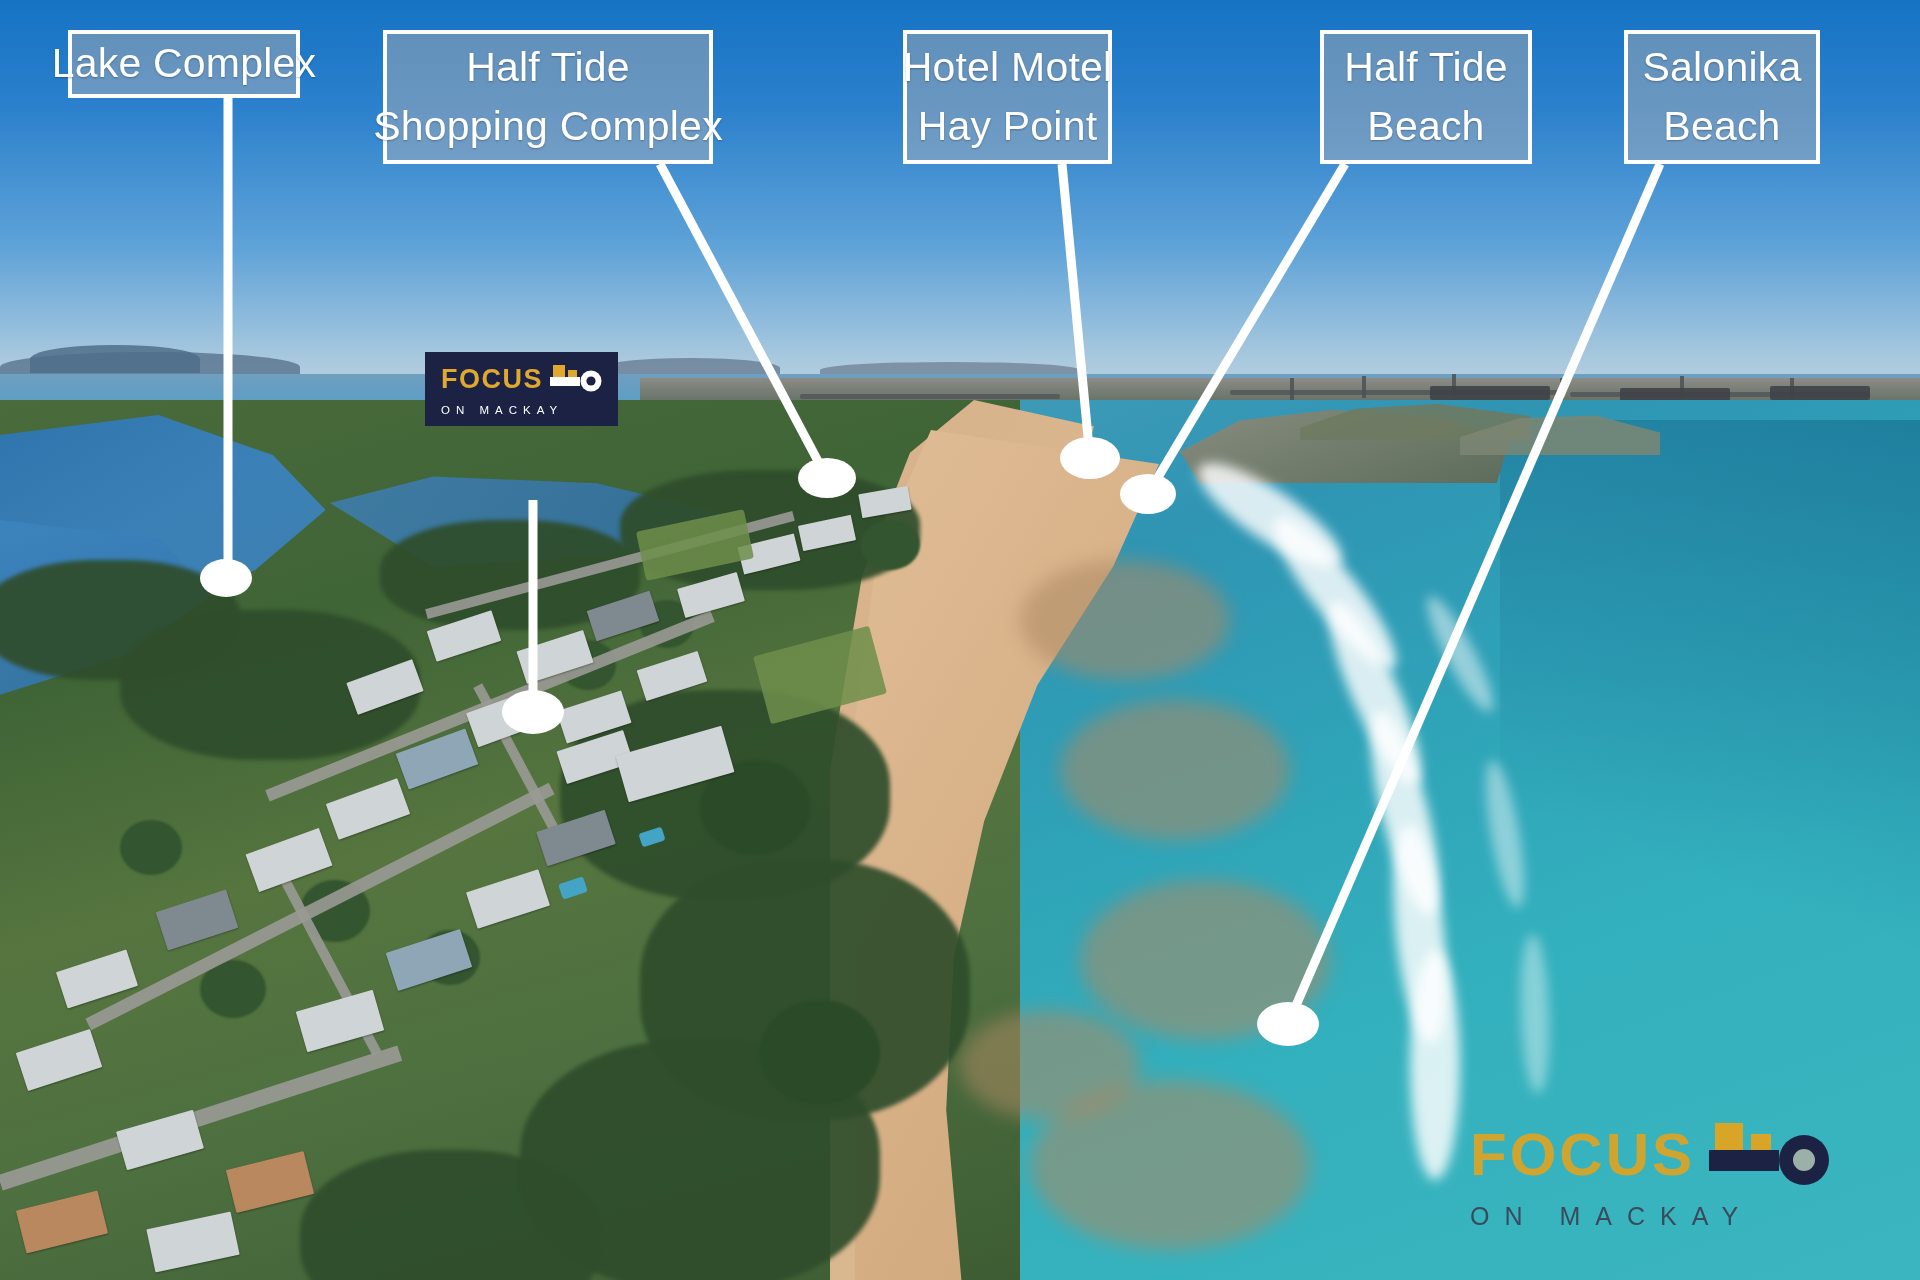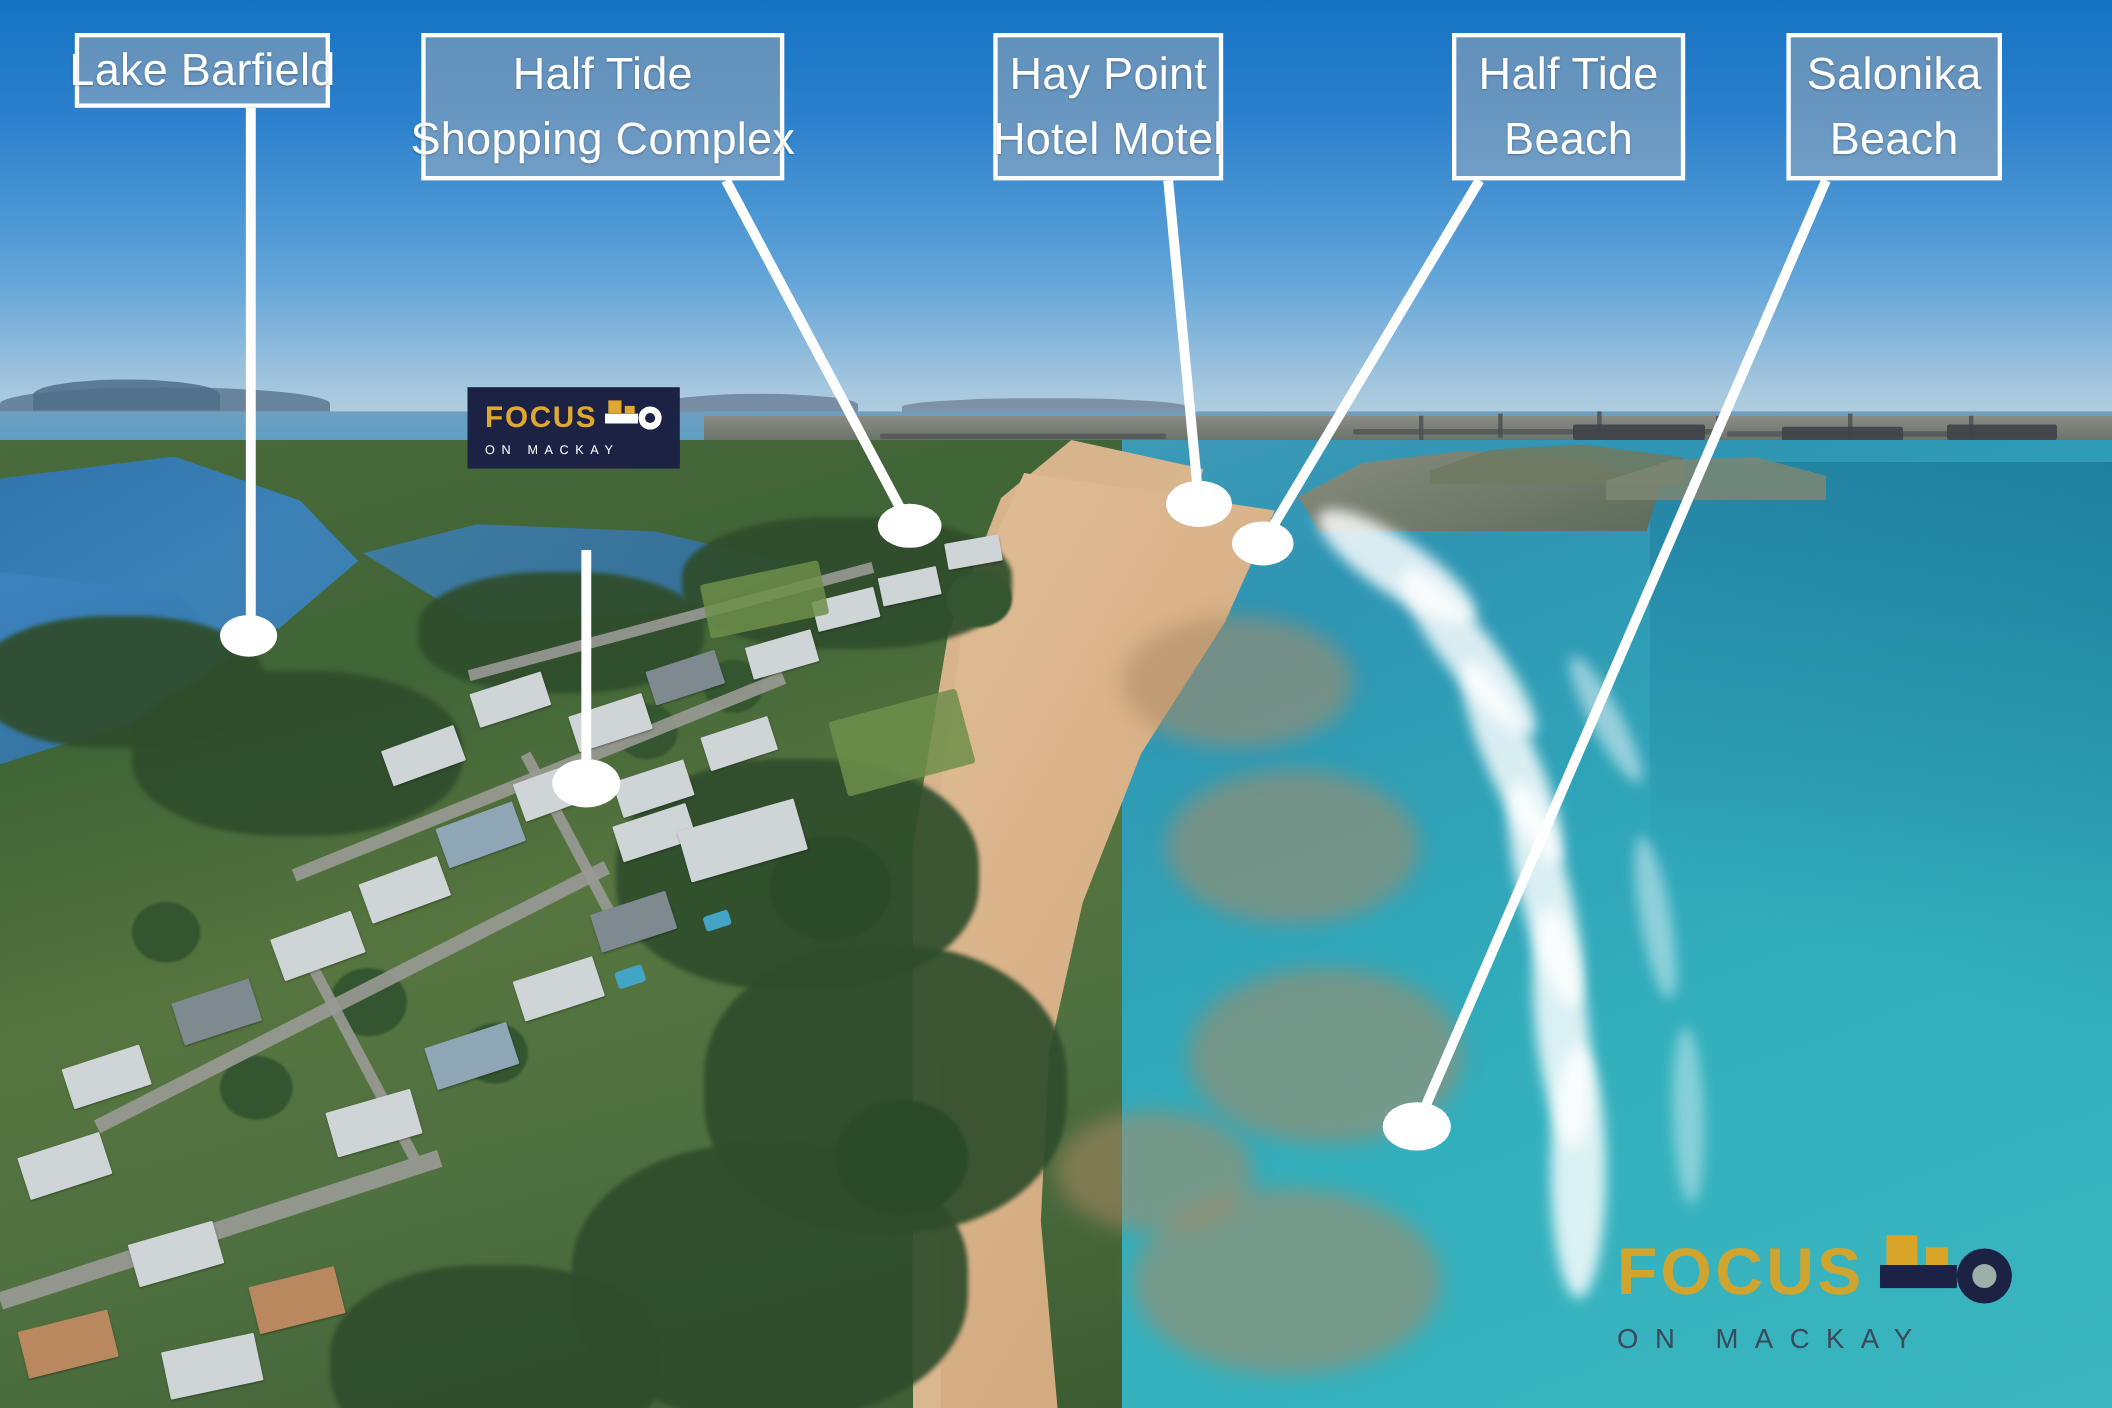--- a/index.html
+++ b/index.html
@@ -306,31 +306,31 @@
       <ellipse cx="226" cy="578" rx="26" ry="19"></ellipse>
       <ellipse cx="827" cy="478" rx="29" ry="20"></ellipse>
       <ellipse cx="1090" cy="458" rx="30" ry="21"></ellipse>
       <ellipse cx="1148" cy="494" rx="28" ry="20"></ellipse>
       <ellipse cx="1288" cy="1024" rx="31" ry="22"></ellipse>
       <ellipse cx="533" cy="712" rx="31" ry="22"></ellipse>
     </g>
   </svg>
 
   <div class="callout" style="left:68px;top:30px;width:232px;height:68px;">
-    <span class="ln">Lake Barfield</span>
+    <span class="ln">Lake Complex</span>
   </div>
 
   <div class="callout" style="left:383px;top:30px;width:330px;height:134px;">
     <span class="ln">Half Tide</span>
     <span class="ln">Shopping Complex</span>
   </div>
 
   <div class="callout" style="left:903px;top:30px;width:209px;height:134px;">
+    <span class="ln">Hotel Motel</span>
     <span class="ln">Hay Point</span>
-    <span class="ln">Hotel Motel</span>
   </div>
 
   <div class="callout" style="left:1320px;top:30px;width:212px;height:134px;">
     <span class="ln">Half Tide</span>
     <span class="ln">Beach</span>
   </div>
 
   <div class="callout" style="left:1624px;top:30px;width:196px;height:134px;">
     <span class="ln">Salonika</span>
     <span class="ln">Beach</span>

